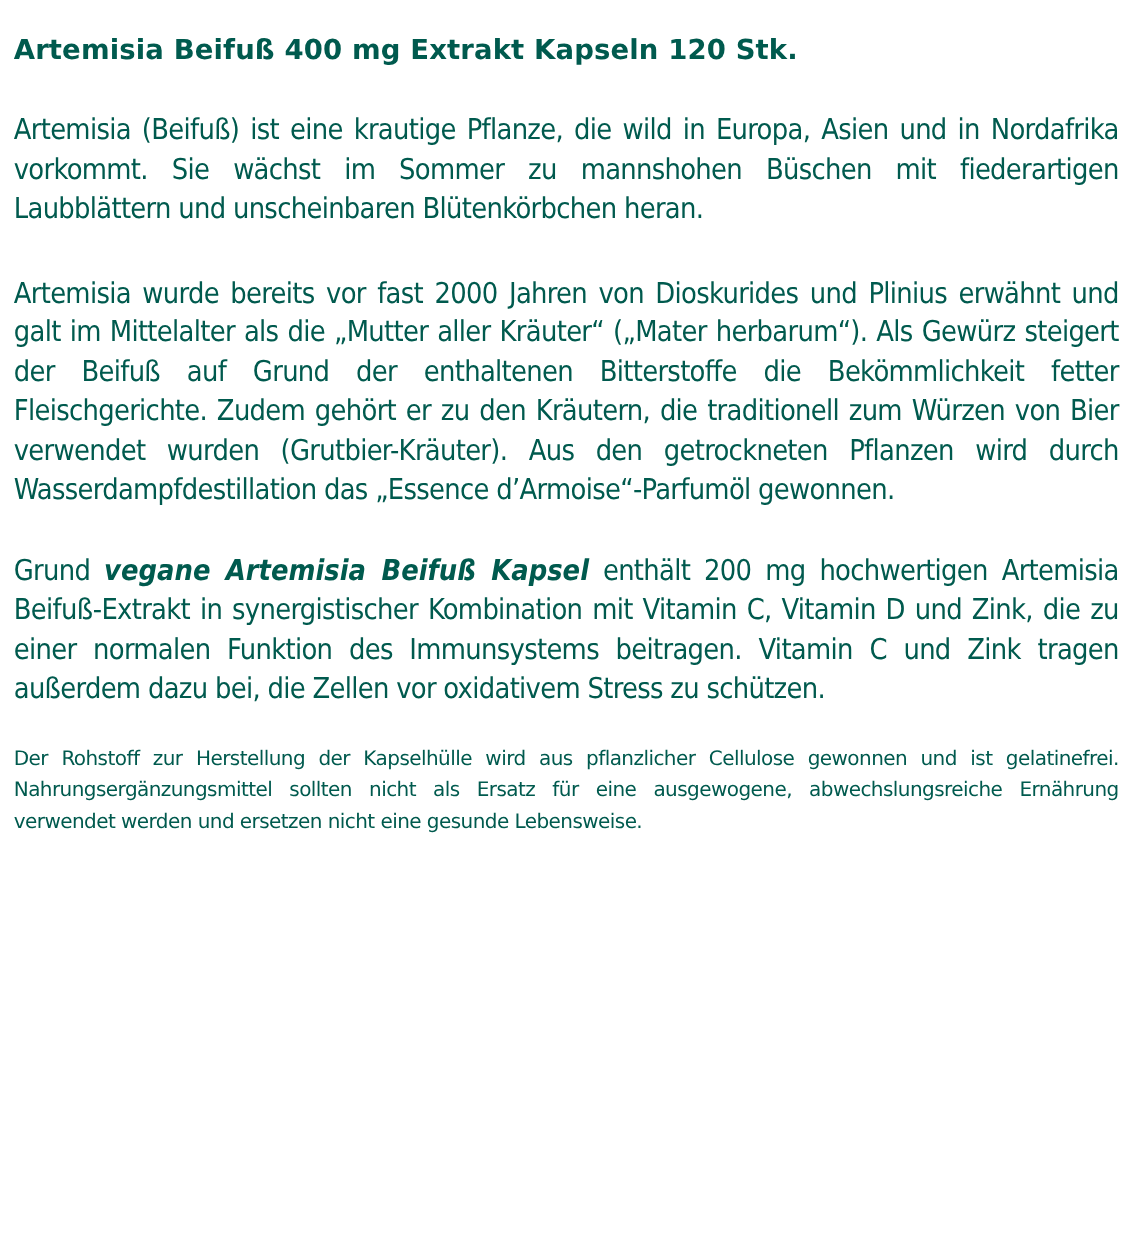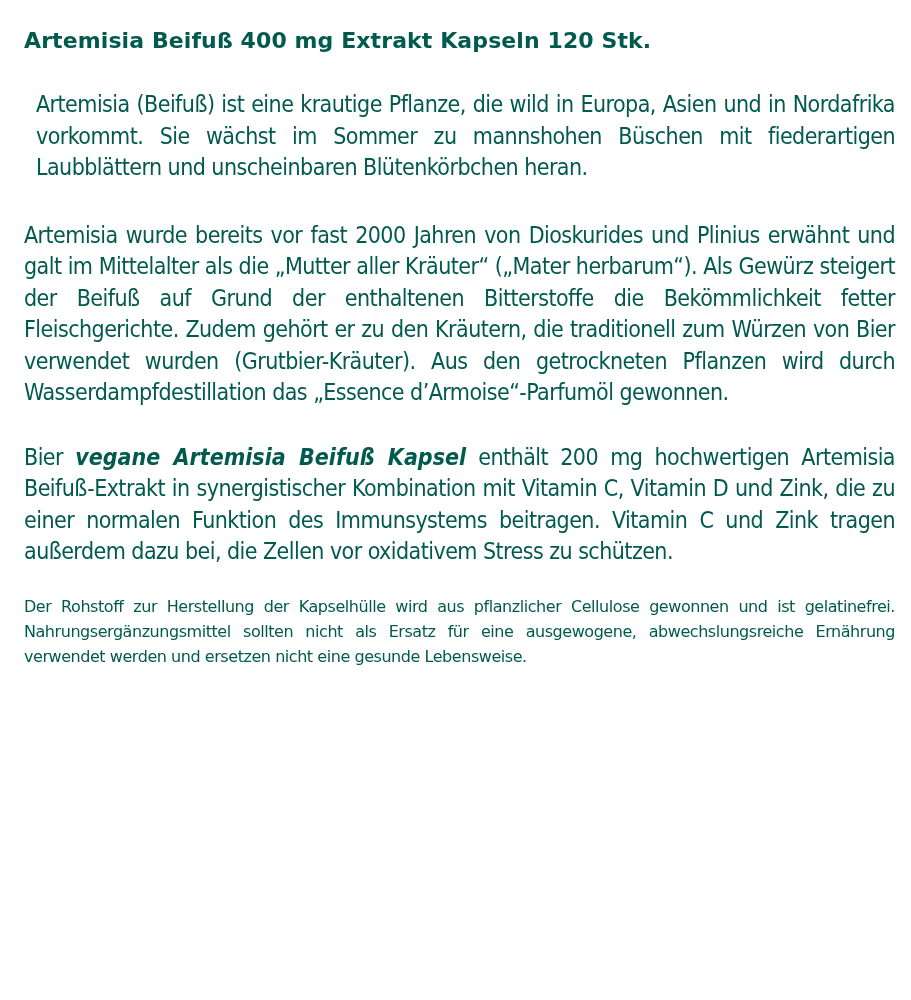--- a/index.html
+++ b/index.html
@@ -1,55 +1,55 @@
 <!DOCTYPE html>
 <html><head>
   <meta charset="utf-8">
   <style>
     html, body { margin: 0; padding: 0; background: #ffffff; }
     body {
       width: 911px; height: 1000px; overflow: hidden;
       font-family: "DejaVu Sans", sans-serif;
       color: #005a4e;
     }
-    .page { padding: 26px 16px 0 24px; box-sizing: border-box; width: 911px; }
+    .page { padding: 26px 16px 0 11px; box-sizing: border-box; width: 911px; }
     h1 {
       margin: 0;
       font-size: 22px;
       font-weight: bold;
       line-height: 30px;
       color: #005a4e;
       letter-spacing: 0.1px;
     }
     p.body {
       margin: 0;
       font-size: 23px;
       line-height: 31.5px;
       text-align: justify;
       letter-spacing: -0.55px;
       font-stretch: condensed;
     }
     p.body b { font-weight: bold; letter-spacing: 0px; font-style: italic; }
-    #p1 { margin-top: 33px; margin-left: 12px; }
+    #p1 { margin-top: 33px; }
     #p2 { margin-top: 36px; }
     #p3 { margin-top: 33px; }
     p.note {
       margin: 26px 0 0 0;
       font-size: 16px;
       line-height: 25px;
       text-align: justify;
       letter-spacing: -0.45px;
     }
   </style>
 </head>
 <body>
 
 <div class="page">
   <h1>Artemisia Beifuß 400 mg Extrakt Kapseln 120 Stk.</h1>
 
   <p class="body" id="p1">Artemisia (Beifuß) ist eine krautige Pflanze, die wild in Europa, Asien und in Nordafrika vorkommt. Sie wächst im Sommer zu mannshohen Büschen mit fiederartigen Laubblättern und unscheinbaren Blütenkörbchen heran.</p>
 
   <p class="body" id="p2">Artemisia wurde bereits vor fast 2000 Jahren von Dioskurides und Plinius erwähnt und galt im Mittelalter als die „Mutter aller Kräuter“ („Mater herbarum“). Als Gewürz steigert der Beifuß auf Grund der enthaltenen Bitterstoffe die Bekömmlichkeit fetter Fleischgerichte. Zudem gehört er zu den Kräutern, die traditionell zum Würzen von Bier verwendet wurden (Grutbier-Kräuter). Aus den getrockneten Pflanzen wird durch Wasserdampfdestillation das „Essence d’Armoise“-Parfumöl gewonnen.</p>
 
-  <p class="body" id="p3"><span>Bier </span><b>vegane Artemisia Beifuß Kapsel</b><span> enthält 200 mg hochwertigen Artemisia Beifuß-Extrakt in synergistischer Kombination mit Vitamin C, Vitamin D und Zink, die zu einer normalen Funktion des Immunsystems beitragen. Vitamin C und Zink tragen außerdem dazu bei, die Zellen vor oxidativem Stress zu schützen.</span></p>
+  <p class="body" id="p3"><span>Grund </span><b>vegane Artemisia Beifuß Kapsel</b><span> enthält 200 mg hochwertigen Artemisia Beifuß-Extrakt in synergistischer Kombination mit Vitamin C, Vitamin D und Zink, die zu einer normalen Funktion des Immunsystems beitragen. Vitamin C und Zink tragen außerdem dazu bei, die Zellen vor oxidativem Stress zu schützen.</span></p>
 
   <p class="note">Der Rohstoff zur Herstellung der Kapselhülle wird aus pflanzlicher Cellulose gewonnen und ist gelatinefrei. Nahrungsergänzungsmittel sollten nicht als Ersatz für eine ausgewogene, abwechslungsreiche Ernährung verwendet werden und ersetzen nicht eine gesunde Lebensweise.</p>
 </div>
 
 </body></html>

